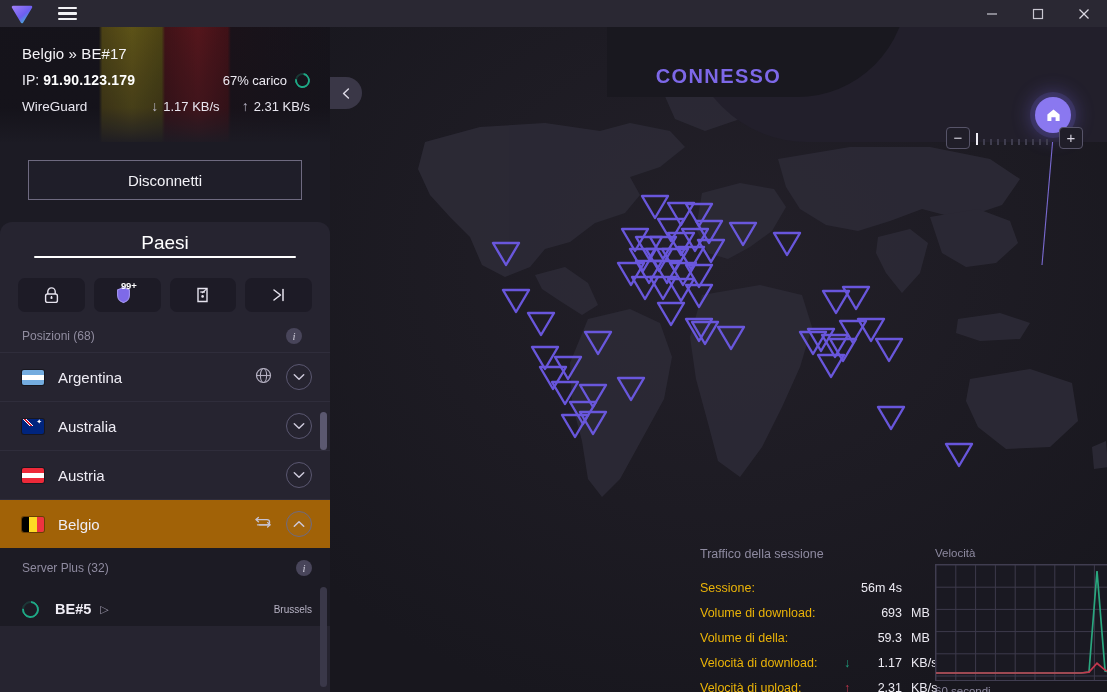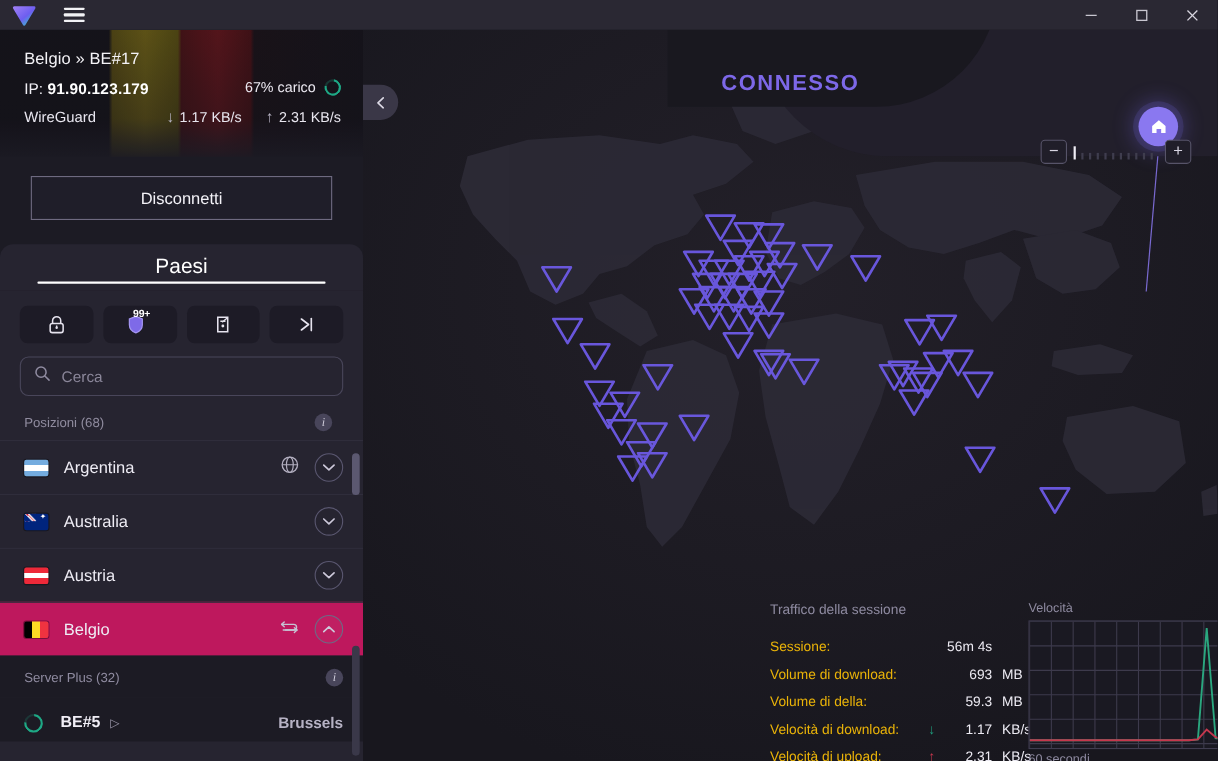--- a/index.html
+++ b/index.html
@@ -51,21 +51,21 @@
       #5c1216 50%, #7c181d 60%, #5a1015 69%,
       #1d1219 70%, #17151c 100%);
     opacity: 0.95;
   }
   .flag-bg::after {
     content:''; position:absolute; inset:0;
     background: linear-gradient(180deg, rgba(20,18,26,0.35) 0%, rgba(20,18,26,0.55) 70%, rgba(28,27,36,0.95) 100%);
   }
   .conn-header-inner { position: relative; padding: 18px 20px 0 22px; }
   .ch-line1 { font-size: 15px; color:#f4f3f7; letter-spacing:.1px; }
-  .ch-line2 { display:flex; align-items:flex-start; margin-top: 10px; font-size:14px; }
+  .ch-line2 { display:flex; align-items:flex-end; margin-top: 10px; font-size:14px; }
   .ch-ip-label { color:#efeef4; }
   .ch-ip { font-weight: bold; color:#ffffff; margin-left:4px; letter-spacing:.2px;}
   .ch-load { margin-left:auto; display:flex; align-items:center; gap:8px; font-size:13px; color:#ece9f1;}
   .load-ring {
     width:15px; height:15px; border-radius:50%;
     border: 2.3px solid #1ea885;
     border-top-color: rgba(30,168,133,0.25);
     transform: rotate(-35deg);
   }
   .ch-line3 { display:flex; align-items:center; margin-top:10px; font-size:13.5px; color:#e8e6ef;}
@@ -136,21 +136,21 @@
     color:#cfccda; font-size:11px; display:flex; align-items:center; justify-content:center;
     margin-left:auto; font-style:italic; font-family:"Liberation Serif",serif;
   }
 
   
   .clist { position:relative; }
   .crow {
     height:49px; display:flex; align-items:center; padding:0 18px 0 22px;
     border-top:1px solid #2f2d3b; cursor:pointer;
   }
-  .crow.selected { background:#be185d; }
+  .crow.selected { background:#a16207; }
   .flag { width:22px; height:15px; border-radius:2px; margin-right:14px; flex:0 0 auto; overflow:hidden; box-shadow:0 0 0 1px rgba(0,0,0,.35); }
   .flag-ar { background: linear-gradient(180deg,#74acdf 0 33%, #ffffff 33% 66%, #74acdf 66% 100%); }
   .flag-au { background:#00247d; position:relative; }
   .flag-au::before { content:''; position:absolute; left:0; top:0; width:11px; height:7.5px; background:
      linear-gradient(45deg, transparent 40%, #fff 40% 48%, #cf142b 48% 56%, #fff 56% 64%, transparent 64%),
      #00247d; }
   .flag-au::after { content:'✦'; position:absolute; right:2px; top:-1px; color:#fff; font-size:7px; }
   .flag-at { background: linear-gradient(180deg,#ed2939 0 33%, #ffffff 33% 66%, #ed2939 66% 100%); }
   .flag-be { background: linear-gradient(90deg,#000000 0 33%, #fdda24 33% 66%, #ef3340 66% 100%); }
   .cname { font-size:15px; color:#eeecf4; }
@@ -169,21 +169,21 @@
     font-size:12px; color:#8f8ba0; background:#1c1b24;
   }
   .srow { display:flex; align-items:center; padding: 6px 18px 0 22px; background:#1c1b24; height:40px;}
   .srow-ring {
     width:17px; height:17px; border-radius:50%;
     border:2.2px solid #1ea885; border-top-color:rgba(30,168,133,0.2);
     transform: rotate(-40deg); margin-right:16px;
   }
   .srow-name { font-size:14.5px; color:#f0eef6; font-weight:bold; }
   .srow-play { color:#9a96a9; margin-left:9px; font-size:11px; }
-  .srow-city { margin-left:auto; color:#b6b2c4; font-size:14px;font-weight:bold; }
+  .srow-city { margin-left:auto; color:#b6b2c4; font-size:10px; }
 
   
   .sb-track {
     position:absolute; right:3px; top:385px; width:7px; height:275px;
     border-radius:4px;
   }
   .sb-thumb {
     position:absolute; right:3px; top:385px; width:7px; height:38px;
     background:#5b5870; border-radius:4px;
   }
@@ -370,31 +370,20 @@
         </svg>
       </div>
       <div class="qbtn">
         <svg width="17" height="18" viewBox="0 0 17 18">
           <path d="M4 4 L10.5 9 L4 14" fill="none" stroke="#e6e3ee" stroke-width="1.5" stroke-linecap="round" stroke-linejoin="round"></path>
           <line x1="13" y1="3.5" x2="13" y2="14.5" stroke="#e6e3ee" stroke-width="1.5" stroke-linecap="round"></line>
         </svg>
       </div>
     </div>
 
-    <div class="search-wrap">
-      <div class="search-box">
-        <span>
-          <svg width="15" height="15" viewBox="0 0 15 15">
-            <circle cx="6.3" cy="6.3" r="4.6" fill="none" stroke="#8f8ba0" stroke-width="1.4"></circle>
-            <line x1="9.8" y1="9.8" x2="13.6" y2="13.6" stroke="#8f8ba0" stroke-width="1.4" stroke-linecap="round"></line>
-          </svg>
-        </span>
-        <input type="text" placeholder="Cerca" style="">
-      </div>
-    </div>
 
     <div class="positions-row">
       <span>Posizioni (68)</span>
       <span class="info-circ">i</span>
     </div>
 
     <div class="clist">
 
       <div class="crow">
         <span class="flag flag-ar"></span>

